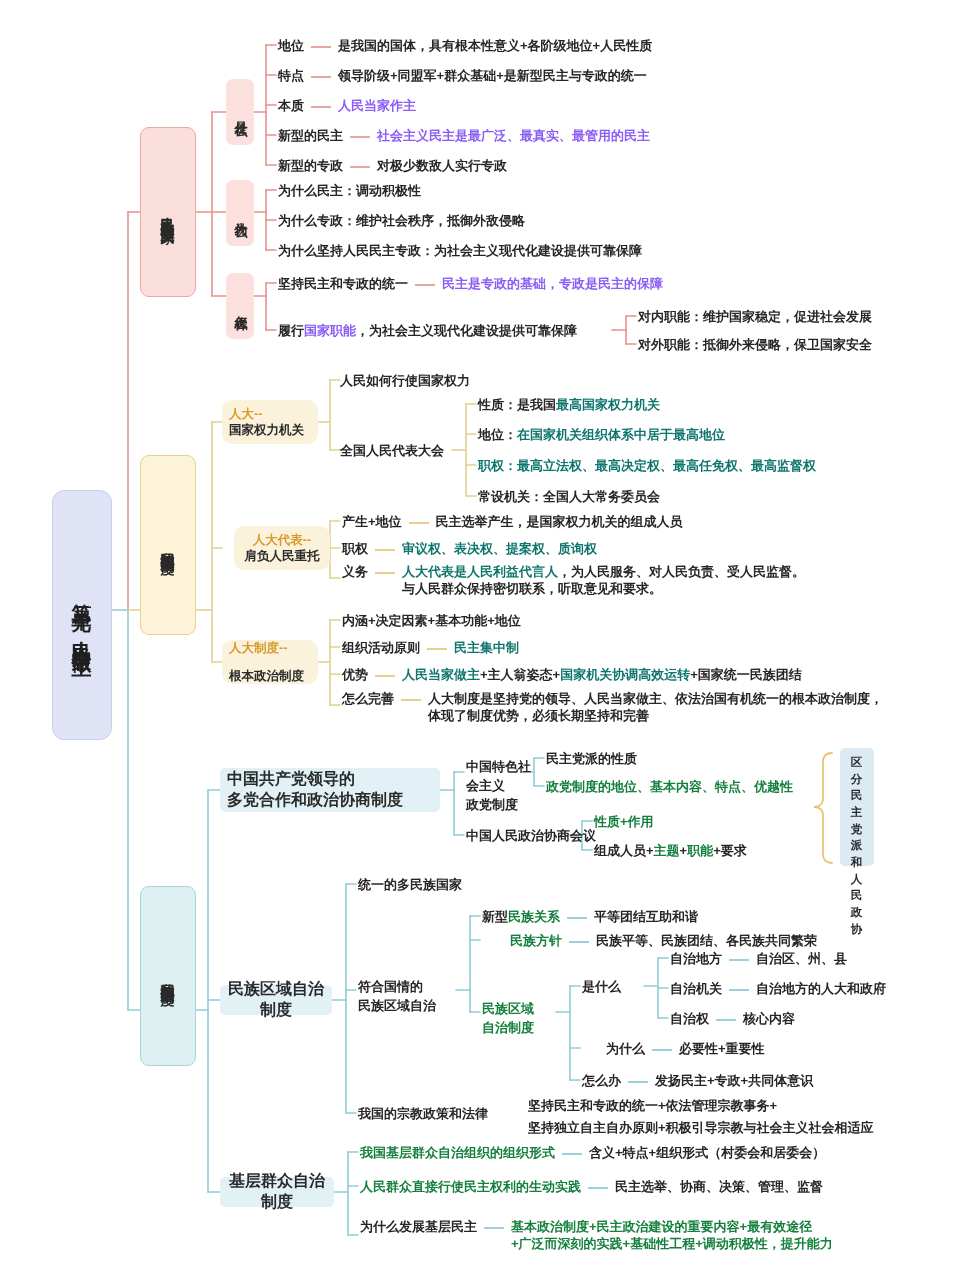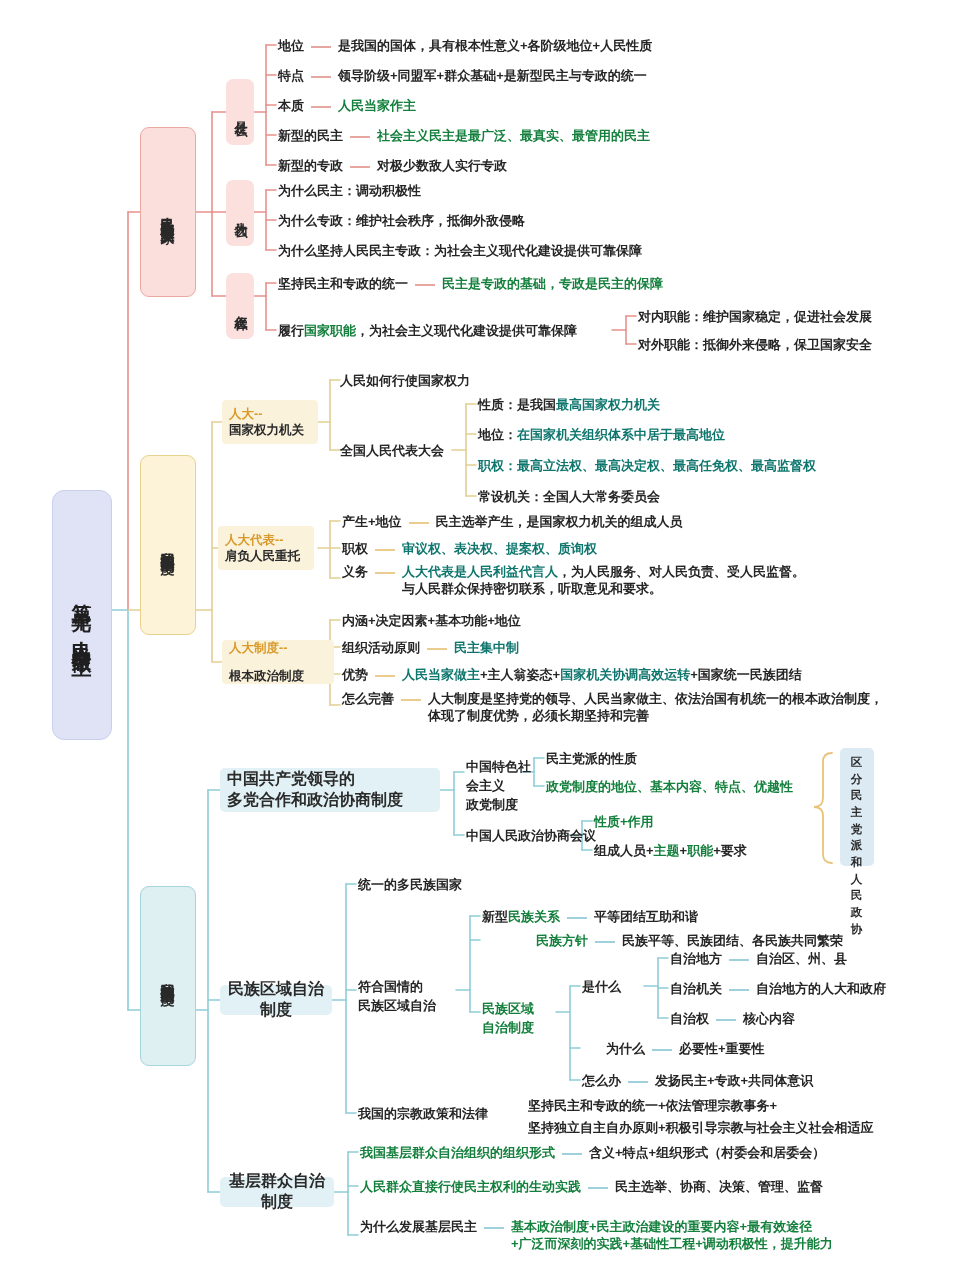--- a/index.html
+++ b/index.html
@@ -42,34 +42,34 @@
   
   .l1-blue{
     background:#dff0f3;border:1.6px solid #a6d4dd;
     writing-mode:vertical-rl;text-orientation:upright;
     font-size:14px;letter-spacing:1px;color:#2a2a2a;
   }
   
   .chip-pink{background:#fbe0dd;border-radius:7px;font-size:13px;color:#2a2a2a;
     writing-mode:vertical-rl;text-orientation:upright;letter-spacing:1px;}
   
-  .chip-yellow{background:#fbf2dc;border-radius:4px;font-size:12.5px;
+  .chip-yellow{background:#fbf2dc;border-radius:10px;font-size:12.5px;
     color:#2a2a2a;flex-direction:column;padding:4px 7px;}
   .chip-yellow .l1{color:#d99a2b;}
   
   .chip-blue{background:#e2f1f5;border-radius:5px;font-size:16px;color:#2a2a2a;
     flex-direction:column;padding:4px 7px;}
   
   .side-label{background:#dceaf3;border-radius:5px;font-size:11.5px;
     color:#2a2a2a;flex-direction:column;padding:6px 5px;line-height:1.45;
     letter-spacing:1px;}
   .side-label span{display:block;}
 
   
-  .red{color:#15803d;}
+  .red{color:#8b5cf6;}
   .orange{color:#0f766e;}
   .blue{color:#15803d;}
   .dark{color:#262626;}
 
   
   .dash{display:inline-block;vertical-align:middle;height:2px;margin:0 7px;}
   .dash-red{background:#e6a7a0;width:20px;}
   .dash-orange{background:#eccb8e;width:20px;}
   .dash-blue{background:#9ed1dd;width:20px;}
 </style>
@@ -242,25 +242,25 @@
   </div>
   <div class="txt t13 dark" style="left:638px;top:308px;">对内职能：维护国家稳定，促进社会发展</div>
   <div class="txt t13 dark" style="left:638px;top:336px;">对外职能：抵御外来侵略，保卫国家安全</div>
 
   <div class="box l1-yellow" style="left:140px;top:455px;width:56px;height:180px;">我国的根本政治制度</div>
 
   <div class="box chip-yellow" style="left:222px;top:400px;width:96px;height:44px;align-items:flex-start;">
     <span class="l1">人大--</span>
     <span>国家权力机关</span>
   </div>
-  <div class="box chip-yellow" style="left:218px;top:526px;width:96px;height:44px;align-items:flex-start;">
+  <div class="box chip-yellow" style="left:234px;top:526px;width:96px;height:44px;align-items:center;">
     <span class="l1">人大代表--</span>
     <span>肩负人民重托</span>
   </div>
-  <div class="box chip-yellow" style="left:222px;top:640px;width:112px;height:44px;align-items:flex-start;gap:11px;">
+  <div class="box chip-yellow" style="left:222px;top:640px;width:96px;height:44px;align-items:flex-start;gap:11px;">
     <span class="l1">人大制度--</span>
     <span>根本政治制度</span>
   </div>
 
   <div class="txt t13 dark" style="left:340px;top:372px;">人民如何行使国家权力</div>
   <div class="txt t13 dark" style="left:340px;top:442px;">全国人民代表大会</div>
 
   <div class="txt t13" style="left:478px;top:396px;">
     <span class="dark">性质：</span><span class="dark">是我国</span><span class="orange">最高国家权力机关</span>
   </div>
@@ -327,21 +327,21 @@
   <div class="box chip-blue" style="left:220px;top:985px;width:112px;height:30px;font-family:Liberation Serif, serif;">民族区域自治制度</div>
 
   <div class="txt t13 dark" style="left:358px;top:876px;">统一的多民族国家</div>
 
   <div class="txt t13 dark wrap" style="left:358px;top:978px;width:96px;line-height:1.45;">
     <span>符合国情的</span><br><span>民族区域自治</span>
   </div>
   <div class="txt t13" style="left:482px;top:908px;">
     <span class="dark">新型</span><span class="blue">民族关系</span><i class="dash dash-blue"></i><span class="dark">平等团结互助和谐</span>
   </div>
-  <div class="txt t13" style="left:508px;top:932px;padding-left:28px;">
+  <div class="txt t13" style="left:482px;top:932px;padding-left:28px;">
     <span class="blue">民族方针</span><i class="dash dash-blue"></i><span class="dark">民族平等、民族团结、各民族共同繁荣</span>
   </div>
 
   <div class="txt t13 blue wrap" style="left:482px;top:1000px;width:72px;line-height:1.45;">
     <span>民族区域</span><br><span>自治制度</span>
   </div>
   <div class="txt t13 dark" style="left:582px;top:978px;">是什么</div>
   <div class="txt t13" style="left:670px;top:950px;">
     <span class="dark">自治地方</span><i class="dash dash-blue"></i><span class="dark">自治区、州、县</span>
   </div>

